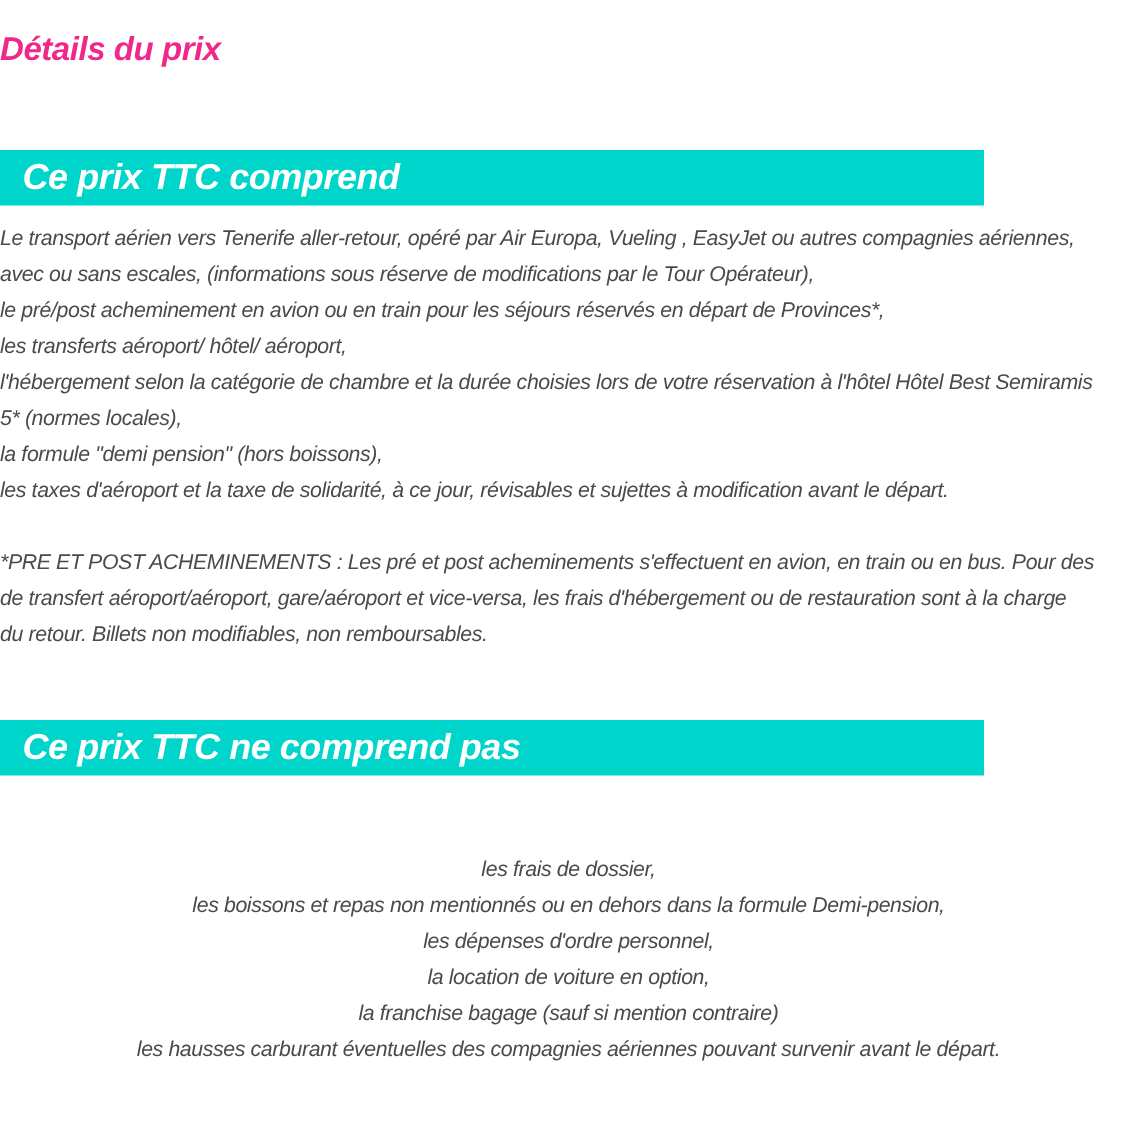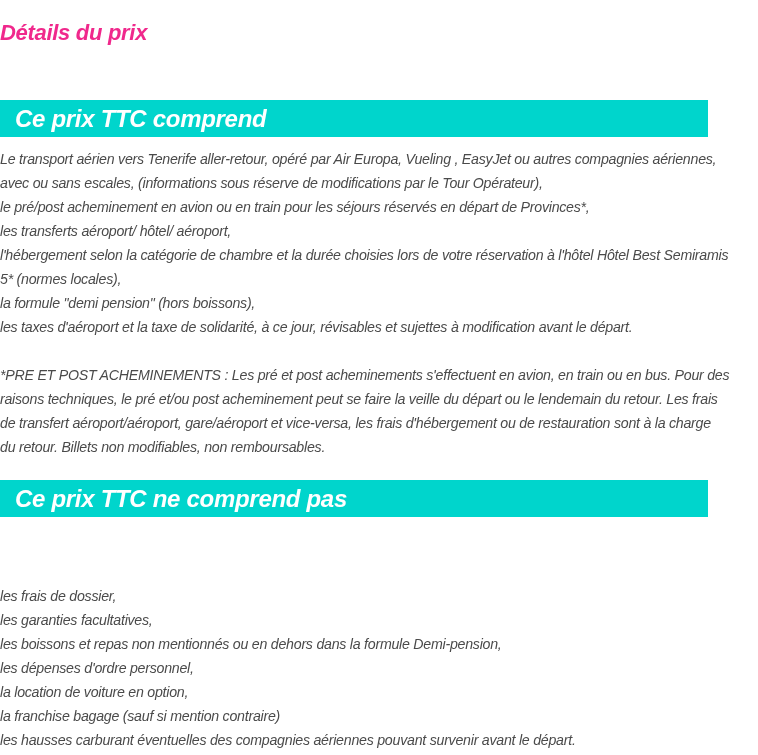--- a/index.html
+++ b/index.html
@@ -7,37 +7,37 @@
     width: 758px; height: 755px; overflow: hidden;
     font-family: "Liberation Sans", sans-serif;
     color: #4a4a4a;
   }
   .page-title {
     position: absolute; left: 0; top: 20px;
     margin: 0; font-size: 22px; font-weight: bold; font-style: italic;
     color: #f0288c; letter-spacing: -0.3px; text-align: center;
   }
   .banner {
-    position: absolute; left: 0; width: 708px; height: 37px;
+    position: absolute; left: 0; width: 656px; height: 37px;
     background: #00d5cc; color: #ffffff;
     font-size: 24px; font-style: italic; font-weight: bold;
     line-height: 37px; padding-left: 15px; box-sizing: border-box;
     letter-spacing: -0.3px;
   }
   .banner-1 { top: 100px; }
   .banner-2 { top: 480px; }
   .text-block {
     position: absolute; left: 0; width: 758px;
     font-size: 14.2px; font-style: italic; line-height: 24px;
     letter-spacing: -0.25px;
   }
   .text-block .line { display: block; white-space: nowrap; }
   .block-1 { top: 147px; }
   .block-2 { top: 363px; }
-  .block-3 { top: 584px; }
+  .block-3 { top: 568px; text-align: center; }
 </style>
 </head>
 <body>
 
 <h1 class="page-title">Détails du prix</h1>
 
 <div class="banner banner-1">Ce prix TTC comprend</div>
 
 <div class="text-block block-1">
   <span class="line">Le transport aérien vers Tenerife aller-retour, opéré par Air Europa, Vueling , EasyJet ou autres compagnies aériennes,</span>
@@ -45,28 +45,26 @@
   <span class="line">le pré/post acheminement en avion ou en train pour les séjours réservés en départ de Provinces*,</span>
   <span class="line">les transferts aéroport/ hôtel/ aéroport,</span>
   <span class="line">l'hébergement selon la catégorie de chambre et la durée choisies lors de votre réservation à l'hôtel Hôtel Best Semiramis</span>
   <span class="line">5* (normes locales),</span>
   <span class="line">la formule "demi pension" (hors boissons),</span>
   <span class="line">les taxes d'aéroport et la taxe de solidarité, à ce jour, révisables et sujettes à modification avant le départ.</span>
 </div>
 
 <div class="text-block block-2">
   <span class="line">*PRE ET POST ACHEMINEMENTS : Les pré et post acheminements s'effectuent en avion, en train ou en bus. Pour des</span>
-  <span class="line">raisons techniques, le pré et/ou post acheminement peut se faire la veille du départ ou le lendemain du retour. Les frais</span>
   <span class="line">de transfert aéroport/aéroport, gare/aéroport et vice-versa, les frais d'hébergement ou de restauration sont à la charge</span>
   <span class="line">du retour. Billets non modifiables, non remboursables.</span>
 </div>
 
 <div class="banner banner-2">Ce prix TTC ne comprend pas</div>
 
 <div class="text-block block-3">
   <span class="line">les frais de dossier,</span>
-  <span class="line">les garanties facultatives,</span>
   <span class="line">les boissons et repas non mentionnés ou en dehors dans la formule Demi-pension,</span>
   <span class="line">les dépenses d'ordre personnel,</span>
   <span class="line">la location de voiture en option,</span>
   <span class="line">la franchise bagage (sauf si mention contraire)</span>
   <span class="line">les hausses carburant éventuelles des compagnies aériennes pouvant survenir avant le départ.</span>
 </div>
 
 </body></html>

